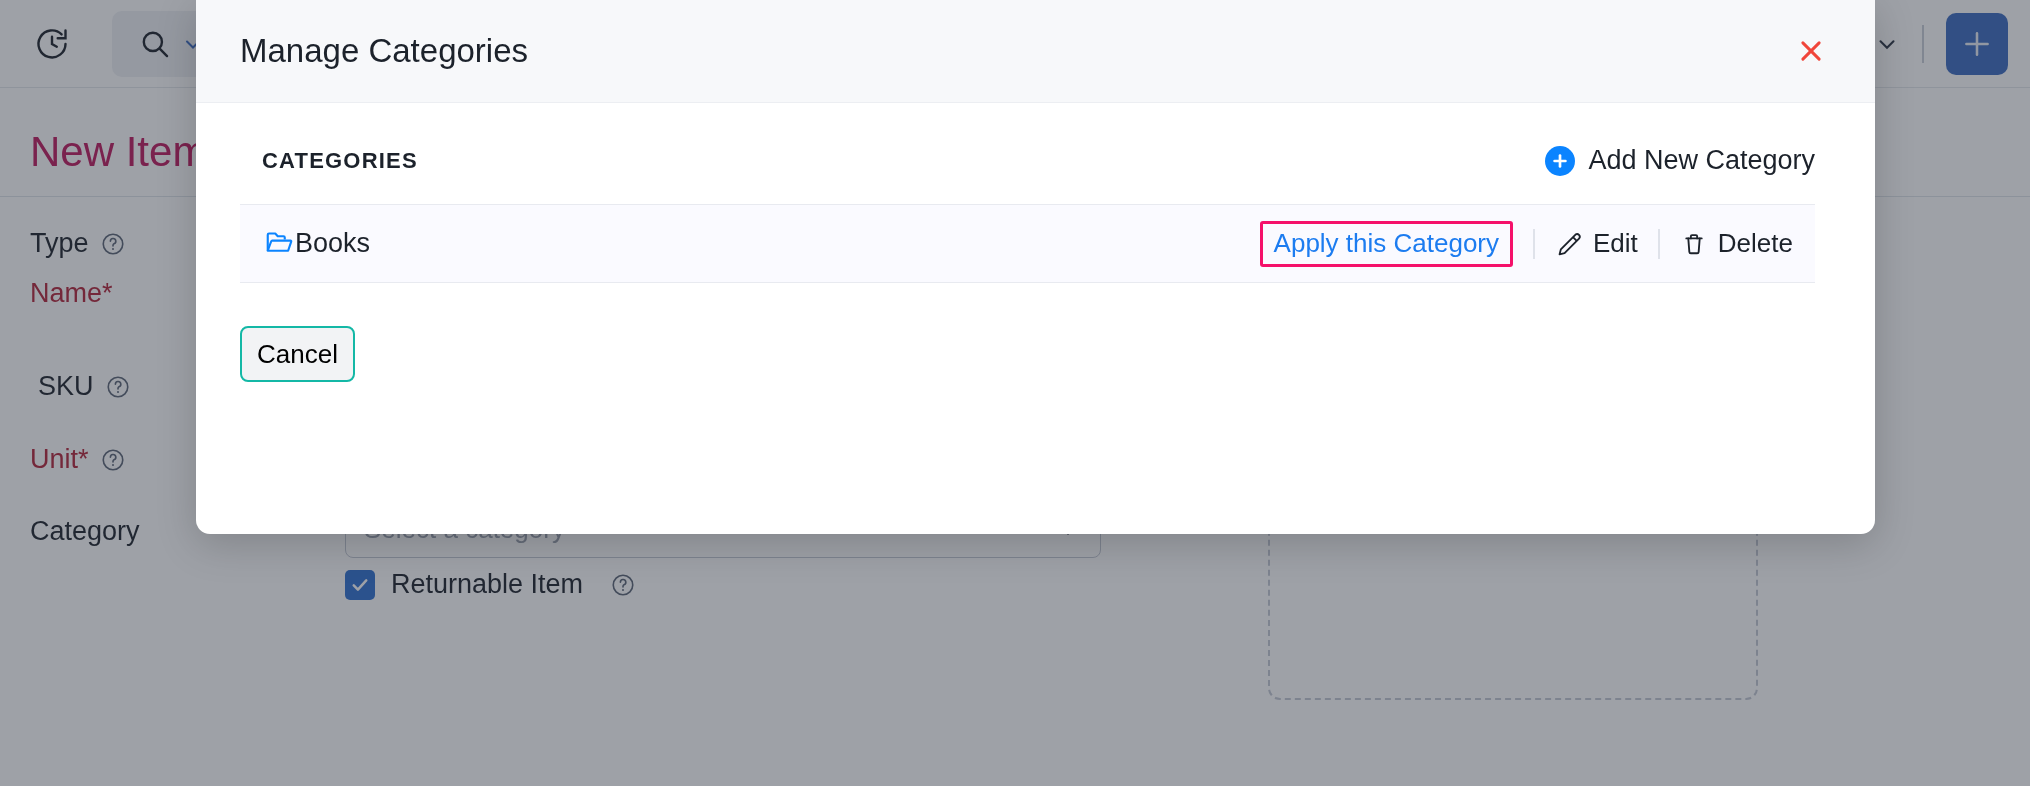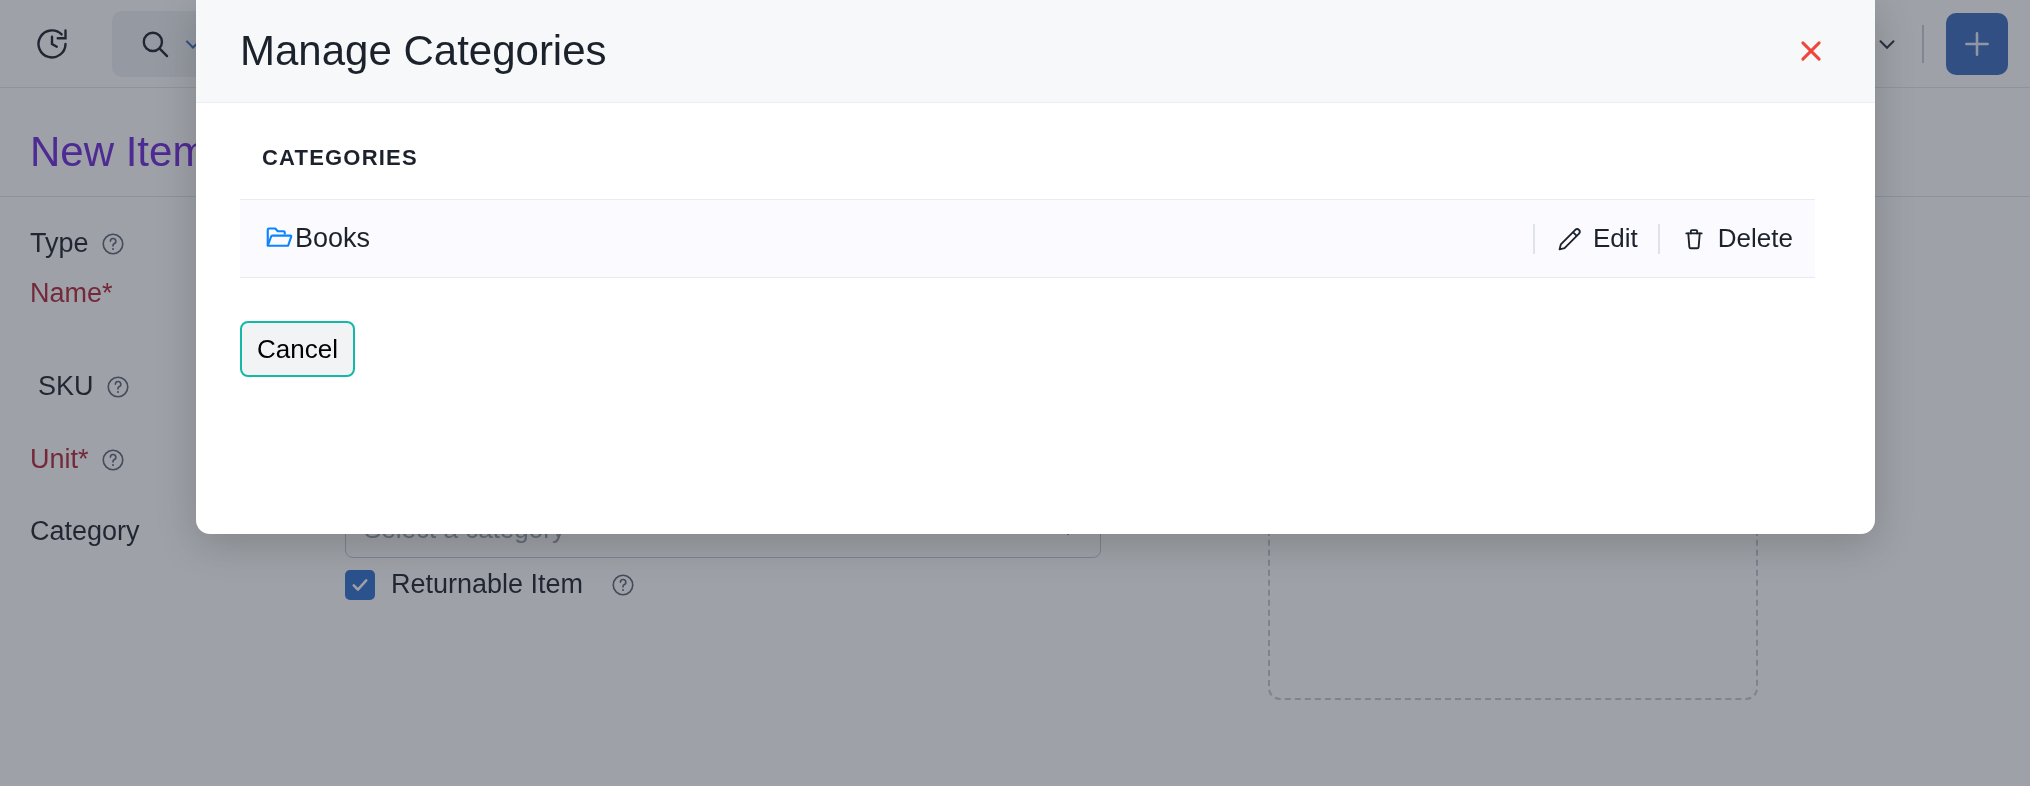--- a/index.html
+++ b/index.html
@@ -43,21 +43,21 @@
   .plus-button {
     width: 62px; height: 62px;
     background: #3b6bbf;
     border-radius: 10px;
     display: flex; align-items: center; justify-content: center;
     cursor: pointer;
   }
 
   .page-title {
     position: absolute; left: 30px; top: 128px;
-    font-size: 42px; color: #6d28d9; font-weight: 400;
+    font-size: 42px; color: #be185d; font-weight: 400;
     white-space: nowrap;
   }
   .title-rule {
     position: absolute; left: 0; top: 196px; width: 2030px; height: 1px;
     background: #dfe3ea;
   }
 
   .form-area { position: absolute; left: 0; top: 196px; width: 2030px; bottom: 0; }
   .frow { position: absolute; display: flex; align-items: center; }
   .flabel {
@@ -125,21 +125,21 @@
   }
   .modal-header {
     position: relative;
     height: 104px;
     background: #f7f8fa;
     border-bottom: 1px solid #eceef2;
     display: flex; align-items: center;
   }
   .modal-title {
     margin-left: 44px;
-    font-size: 42px; color: #1c222b; font-weight: 400;
+    font-size: 33px; color: #1c222b; font-weight: 400;
   }
   .modal-close {
     position: absolute; right: 44px; top: 50%;
     transform: translateY(-50%);
     width: 40px; height: 40px;
     display: flex; align-items: center; justify-content: center;
     cursor: pointer;
   }
 
   .modal-body { padding: 42px 60px 0 44px; }
@@ -337,35 +337,45 @@
         <line x1="5.5" y1="5.5" x2="18.5" y2="18.5"></line>
         <line x1="18.5" y1="5.5" x2="5.5" y2="18.5"></line>
       </svg>
     </div>
   </div>
 
   <div class="modal-body">
 
     <div class="section-head">
       <div class="section-label">CATEGORIES</div>
+      <div class="add-new">
+        <span class="plus-circle">
+          <svg width="20" height="20" viewBox="0 0 24 24" fill="none" stroke="#ffffff" stroke-width="3.2" stroke-linecap="round">
+            <line x1="12" y1="5.5" x2="12" y2="18.5"></line>
+            <line x1="5.5" y1="12" x2="18.5" y2="12"></line>
+          </svg>
+        </span>
+        <span class="add-new-label">Add New Category</span>
+      </div>
     </div>
 
     <div class="cat-list">
       <div class="cat-row">
         <div class="cat-name-wrap">
           <span>
             <svg width="30" height="30" viewBox="0 0 24 24" fill="none" stroke="#0b84ff" stroke-width="1.7" stroke-linejoin="round">
               <path d="M3 19V6.2a1 1 0 0 1 1-1h5l2 2.2h4.6a1 1 0 0 1 1 1V10"></path>
               <path d="M3 19l2.7-7.4a1 1 0 0 1 .95-.66H21.2a.6.6 0 0 1 .57.8L19.3 19z"></path>
             </svg>
           </span>
           <span class="cat-name">Books</span>
         </div>
 
         <div class="cat-actions">
+          <span class="apply-link">Apply this Category</span>
           <span class="act-divider"></span>
           <span class="act">
             <svg width="28" height="28" viewBox="0 0 24 24" fill="none" stroke="#1c222b" stroke-width="1.6" stroke-linejoin="round">
               <path d="M17.6 3.9a2.3 2.3 0 0 1 3.2 3.2L8.2 19.8l-4.3 1.1 1.1-4.3z"></path>
               <line x1="15.4" y1="6.1" x2="18.6" y2="9.3"></line>
             </svg>
             <span>Edit</span>
           </span>
           <span class="act-divider"></span>
           <span class="act">

